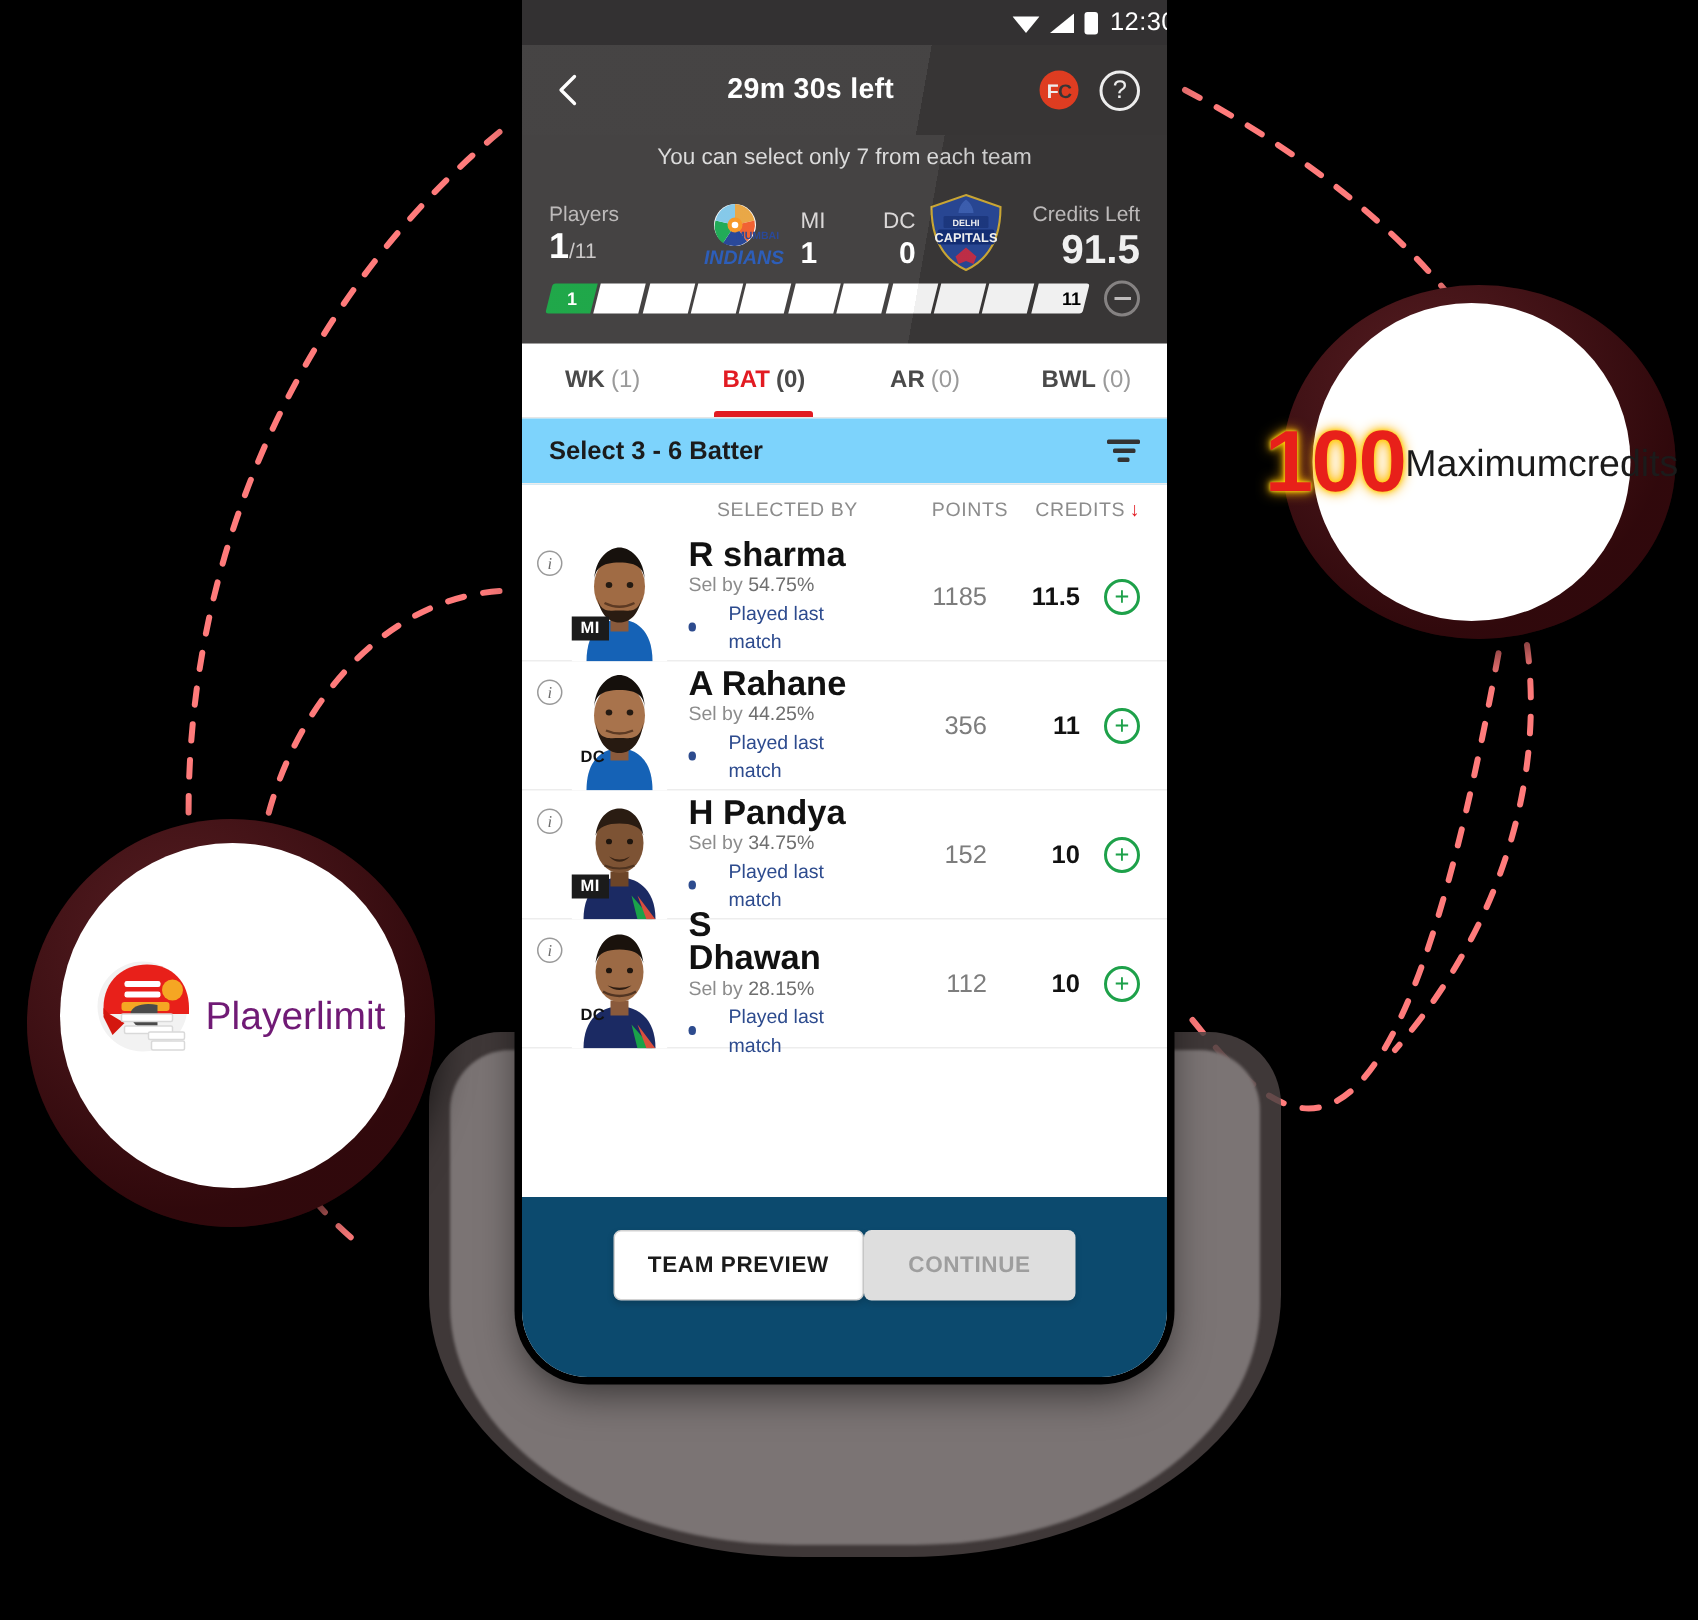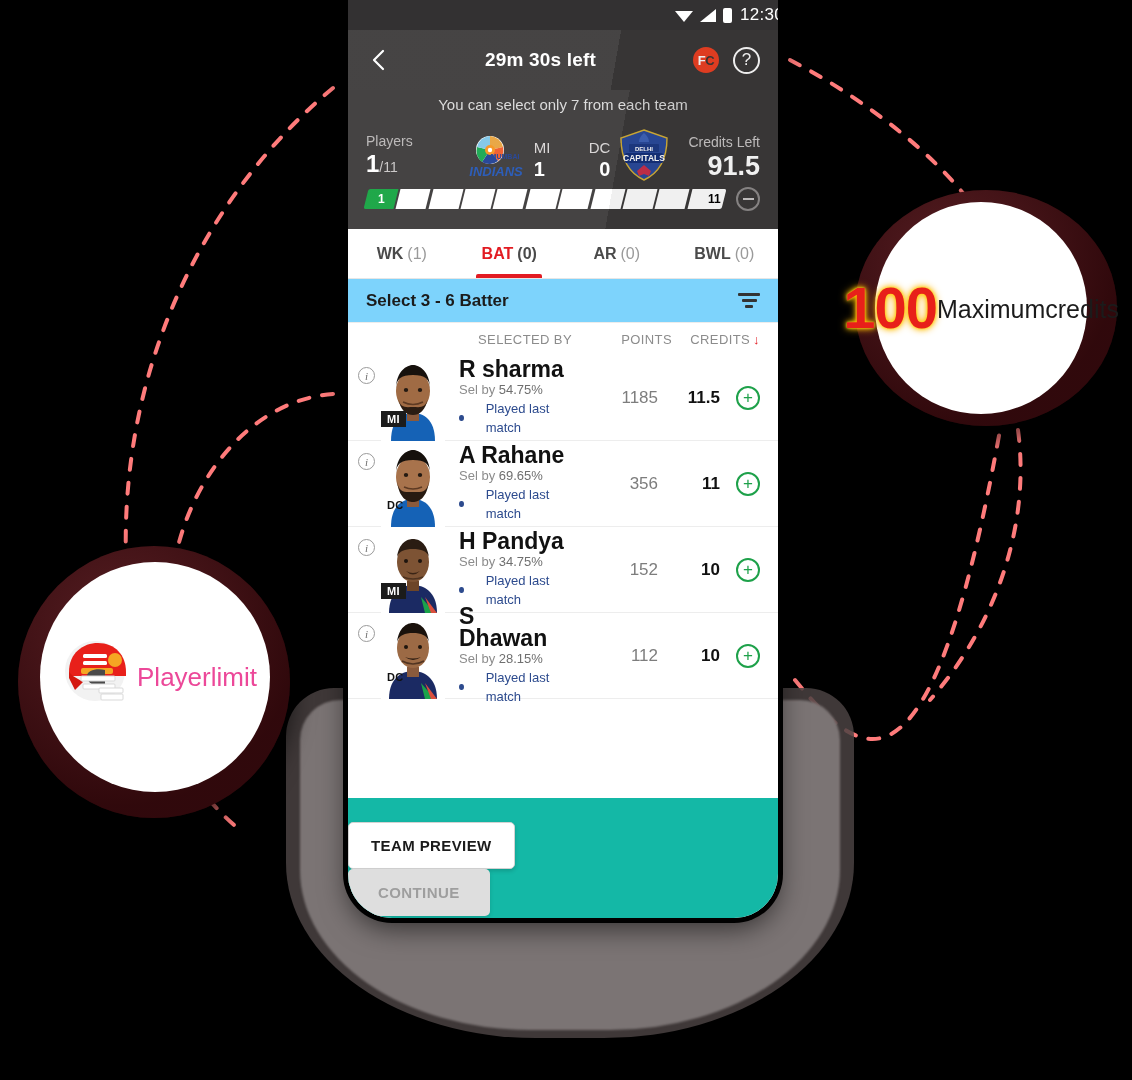--- a/index.html
+++ b/index.html
@@ -208,22 +208,22 @@
   .addbtn {
     width: 24px; height: 24px; border-radius: 50%;
     border: 2px solid #1ea14a; color: #1ea14a;
     display: flex; align-items: center; justify-content: center;
     font-size: 17px; line-height: 1; margin: 0 18px 0 16px; flex-shrink: 0;
   }
 
   
   .bottombar {
     position: absolute; left: 0; right: 0; bottom: 0; height: 120px;
-    background: #14b8a6; display: flex; align-items: flex-start; justify-content: center;
-    gap: 0px; padding-top: 22px; flex-direction: column;
+    background: #0c4a6e; display: flex; align-items: flex-start; justify-content: center;
+    gap: 0px; padding-top: 22px;
   }
   .btn-preview {
     background: #fff; border: 1px solid #d2d2d2; border-radius: 5px;
     padding: 14px 22px; font-size: 15px; font-weight: bold; color: #1b1b1b;
     letter-spacing: .4px; box-shadow: 0 2px 4px rgba(0,0,0,.17);
   }
   .btn-continue {
     background: #dedede; border: none; border-radius: 5px;
     padding: 15px 30px; font-size: 15px; font-weight: bold; color: #9e9e9e;
     letter-spacing: .4px; box-shadow: 0 2px 4px rgba(0,0,0,.13);
@@ -250,21 +250,21 @@
   .big100 {
     font-size: 58px; font-weight: bold; color: #e8201a;
     line-height: 58px; letter-spacing: -1px;
     text-shadow: 0 0 5px #ffd000, 0 0 9px #ffae00, 0 0 2px #ffe34d;
   }
   .callout-sub { font-size: 25px; color: #1b1b1b; line-height: 31px; margin-top: 3px; }
 
   #callout-player { left: 18px; top: 546px; width: 272px; height: 272px; }
   #callout-player .disc { left: 22px; top: 16px; width: 230px; height: 230px; }
   .helmet { width: 84px; height: 72px; margin-bottom: 6px; }
-  .callout-sub2 { font-size: 26px; color: #ec4899; line-height: 32px; }
+  .callout-sub2 { font-size: 26px; color: #701a75; line-height: 32px; }
 </style>
 </head>
 <body>
 
 <div id="stage">
 
   <svg id="connectors" viewBox="0 0 1132 1080">
     <g fill="none" stroke="#ff7b7b" stroke-width="4" stroke-linecap="round" stroke-dasharray="11 13">
       <path d="M333 88 C 210 190, 120 360, 126 560 C 130 700, 190 790, 240 830"></path>
       <path d="M333 394 C 250 400, 190 480, 175 560"></path>
@@ -461,21 +461,21 @@
             <path d="M15 33 C15 15 26 9 32 9 C38 9 49 15 49 33 C49 23 44 19 32 19 C20 19 15 23 15 33 Z" fill="#15100c"></path>
             <path d="M16 40 C18 57 26 61 32 61 C38 61 46 57 48 40 C46 53 39 51 32 51 C25 51 18 53 16 40 Z" fill="#271a11"></path>
             <ellipse cx="25" cy="34" rx="2.2" ry="2" fill="#241a12"></ellipse>
             <ellipse cx="39" cy="34" rx="2.2" ry="2" fill="#241a12"></ellipse>
             <path d="M23 46 q9 4 18 0" fill="none" stroke="#5d3a23" stroke-width="1.6"></path>
           </svg>
           <div class="teamtag light">DC</div>
         </div>
         <div class="pinfo">
           <div class="pname">A Rahane</div>
-          <div class="psel"><span>Sel by</span> <b>69.65%</b></div>
+          <div class="psel"><span>Sel by</span> <b>44.25%</b></div>
           <div class="pplayed">
               <i class="pdot"></i>
               <span>Played last match</span>
             </div>
         </div>
         <div class="ppoints">356</div>
         <div class="pcredits">11</div>
         <div class="addbtn">+</div>
       </div>
 

